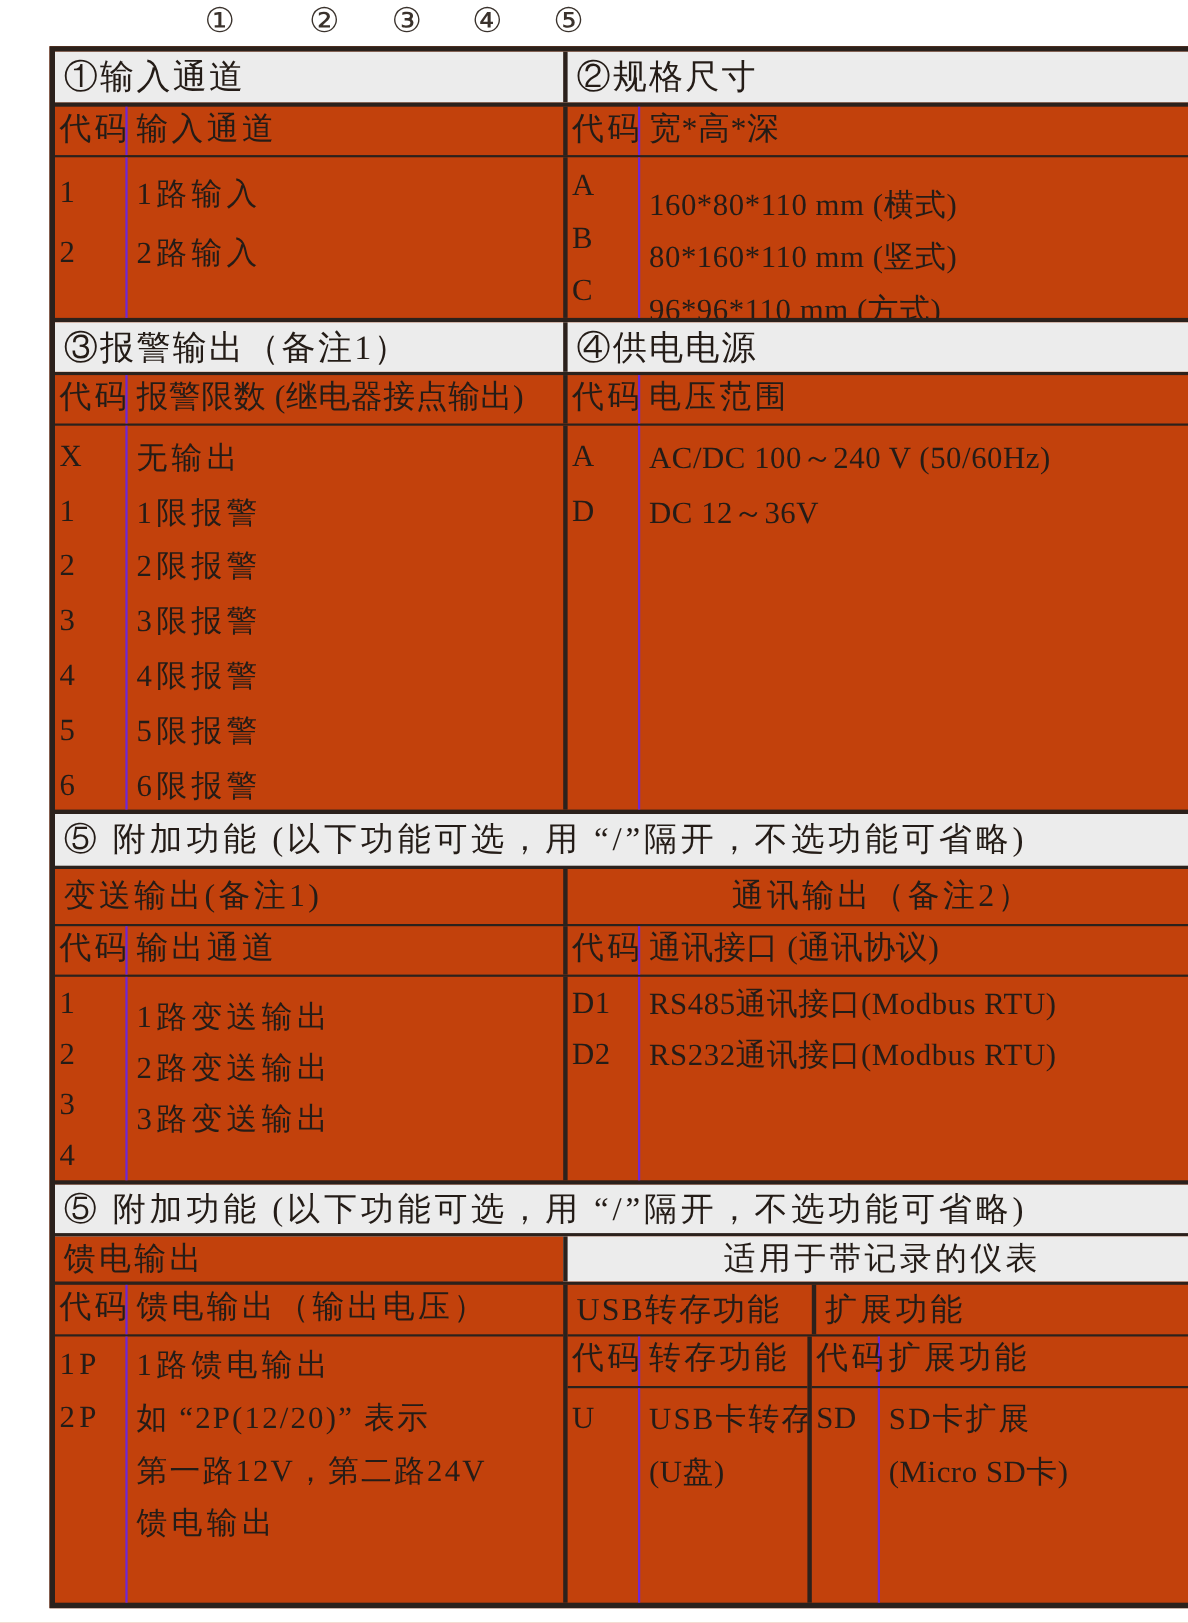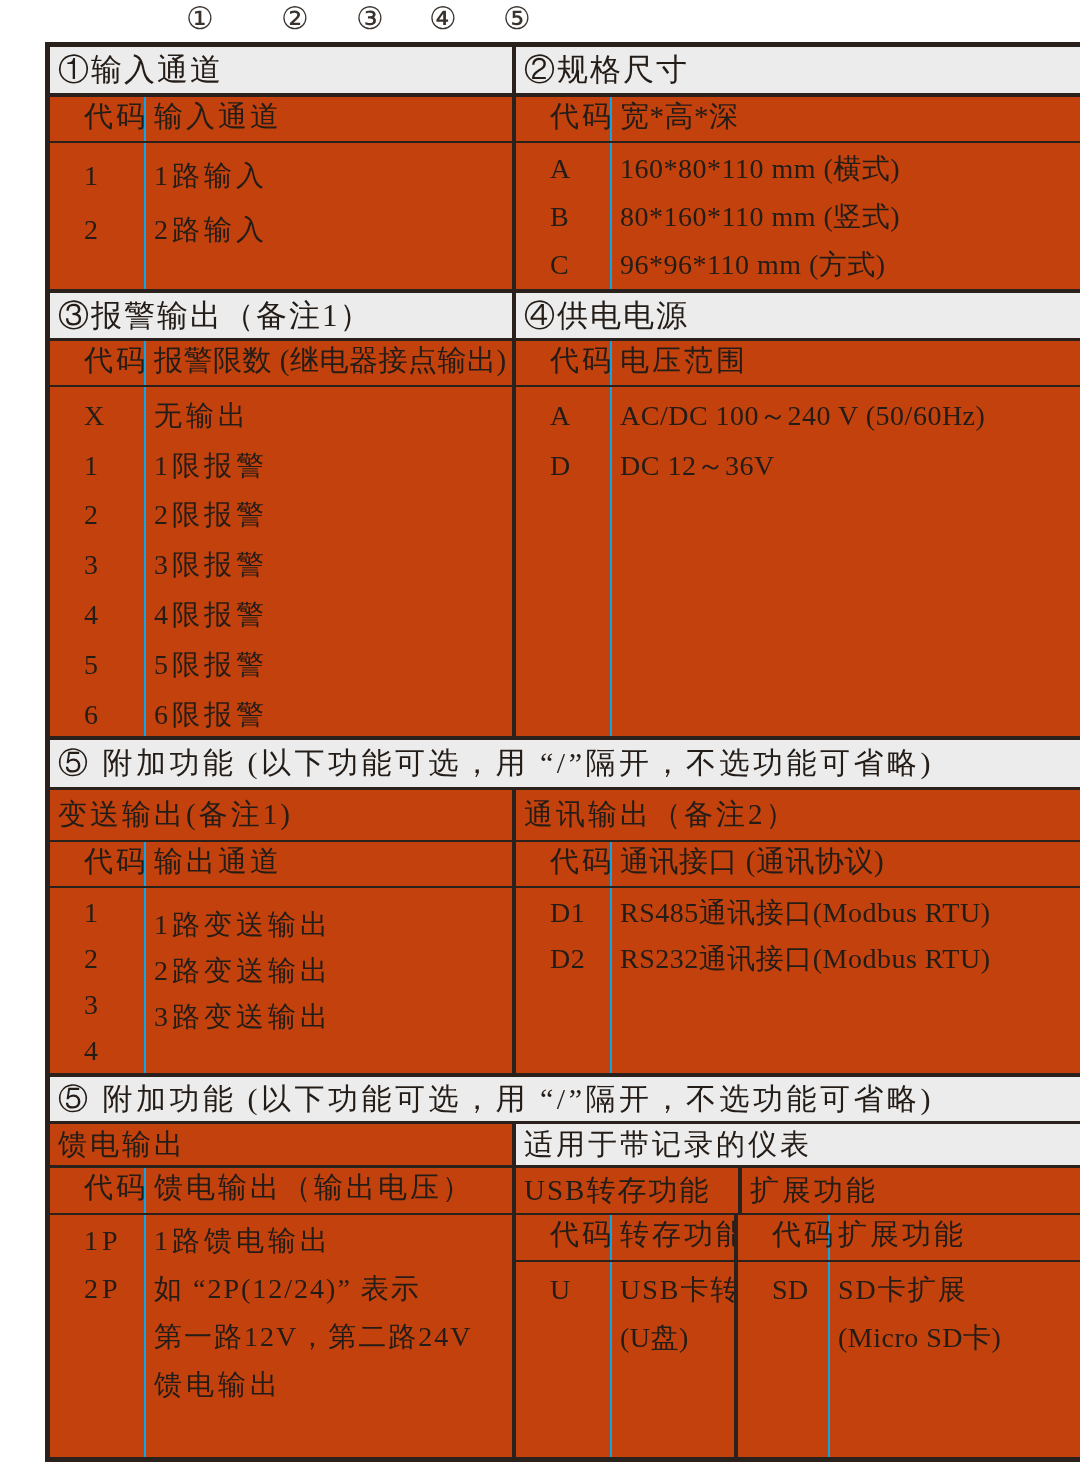--- a/index.html
+++ b/index.html
@@ -23,38 +23,37 @@
     border:5px solid #2b211c;
     box-sizing:border-box;
     display:flex;flex-direction:column;
     background:#c2410c;
   }
   .row{display:flex;box-sizing:border-box;width:100%;}
   .bb4{border-bottom:4px solid #2b211c;}
   .bb3{border-bottom:3px solid #2b211c;}
   .bb2{border-bottom:2px solid #2b211c;}
   .lhalf{width:462px;box-sizing:border-box;display:flex;}
-  .rhalf{flex:1;box-sizing:border-box;border-left:4px solid #2b211c;display:flex;}
+  .rhalf{flex:1;box-sizing:border-box;border-left:4px solid #2b211c;display:flex;justify-content:center;}
   .band{background:#ececec;}
   .band-title{
     font-size:31px;letter-spacing:2px;
     display:flex;align-items:center;
     padding-left:8px;box-sizing:border-box;width:100%;
   }
   .band5-text{
     font-size:30px;letter-spacing:3.5px;white-space:nowrap;
     display:flex;align-items:center;padding-left:8px;
     box-sizing:border-box;width:100%;
   }
   .codecol{
     width:66px;box-sizing:border-box;
-    border-right:2px solid #0ea5e9;
+    border-right:2px solid #6d28d9;
     display:flex;flex-direction:column;
     padding-left:4px;
-    margin-left:30px;
   }
   .desccol{
     flex:1;box-sizing:border-box;
     display:flex;flex-direction:column;
     padding-left:8px;overflow:hidden;
   }
   .hcell{font-size:29px;letter-spacing:3px;display:flex;align-items:center;white-space:nowrap;}
   .ln{font-size:28px;letter-spacing:4px;display:flex;align-items:center;white-space:nowrap;flex:0 0 auto;}
   .lat{letter-spacing:0.5px;}
   .subttl{
@@ -120,21 +119,21 @@
           <div class="ln" style="height:54px">1路输入</div>
           <div class="ln" style="height:54px">2路输入</div>
         </div>
       </div>
       <div class="rhalf">
         <div class="codecol" style="padding-top:2px">
           <div class="ln" style="height:48px">A</div>
           <div class="ln" style="height:48px">B</div>
           <div class="ln" style="height:48px">C</div>
         </div>
-        <div class="desccol" style="padding-top:2px">
+        <div class="desccol" style="padding-top:19px">
           <div class="ln lat" style="height:48px">160*80*110 mm (横式)</div>
           <div class="ln lat" style="height:48px">80*160*110 mm (竖式)</div>
           <div class="ln lat" style="height:48px">96*96*110 mm (方式)</div>
         </div>
       </div>
     </div>
 
     <div class="row bb3" style="height:48px">
       <div class="lhalf band">
         <div class="band-title">③报警输出（备注1）</div>
@@ -279,21 +278,21 @@
                 <div class="hcell">馈电输出（输出电压）</div>
               </div>
           </div>
           <div class="row" style="flex:1">
             <div class="codecol" style="padding-top:2px">
               <div class="ln" style="height:48px">1P</div>
               <div class="ln" style="height:48px">2P</div>
             </div>
             <div class="desccol" style="padding-top:2px">
               <div class="ln" style="height:48px">1路馈电输出</div>
-              <div class="ln lat" style="height:48px;letter-spacing:2px">如 “2P(12/24)” 表示</div>
+              <div class="ln lat" style="height:48px;letter-spacing:2px">如 “2P(12/20)” 表示</div>
               <div class="ln lat" style="height:48px;letter-spacing:2px">第一路12V，第二路24V</div>
               <div class="ln" style="height:48px">馈电输出</div>
             </div>
           </div>
         </div>
       </div>
 
       <div class="rhalf">
         <div class="bstack" style="width:100%">
 

